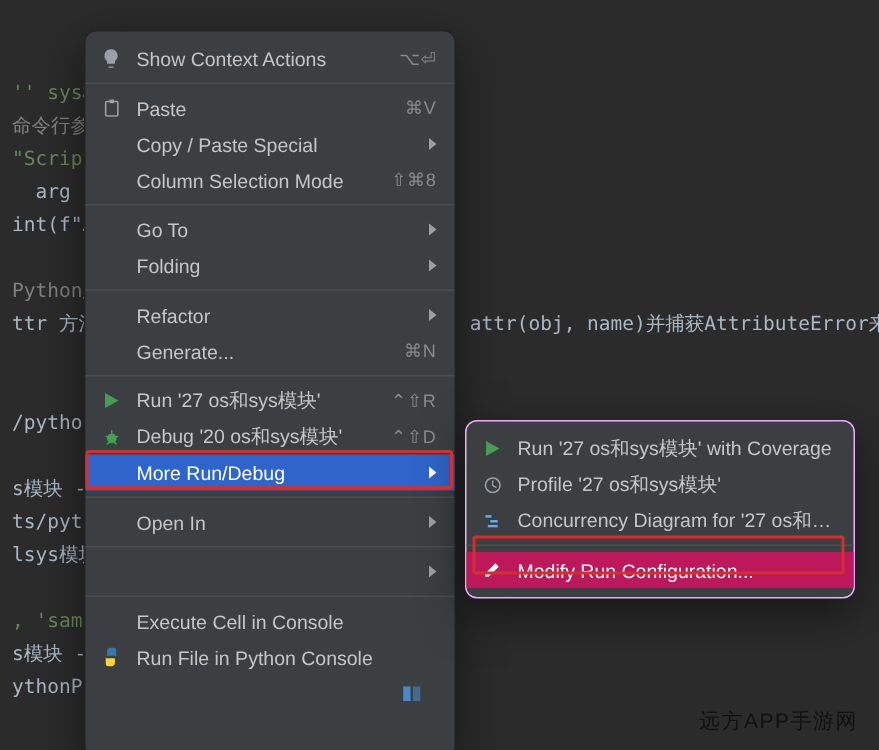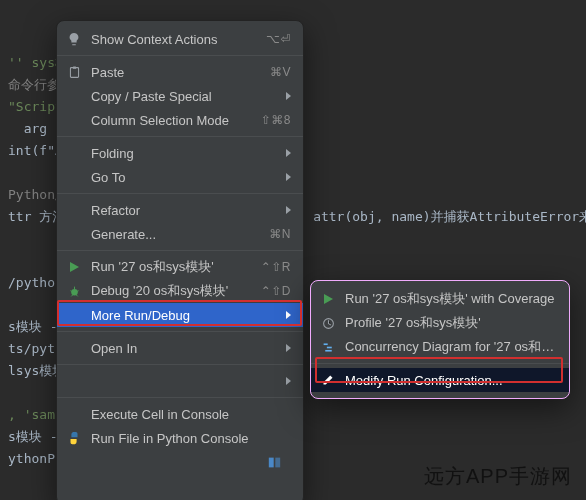--- a/index.html
+++ b/index.html
@@ -89,21 +89,21 @@
   top: 280px;
   width: 260px;
   background: #3c3f41;
   border: 1px solid #f0abfc;
   border-radius: 8px;
   box-shadow: 0 10px 30px rgba(0,0,0,0.5);
   padding: 6px 0;
   color: #c6c6c6;
 }
 .submenu .menu-item.selected {
-  background: #0f172a;
+  background: #be185d;
 }
 .red-highlight {
   position: absolute;
   border: 2px solid #d22f2f;
   border-radius: 2px;
   pointer-events: none;
 }
 .hl-main {
   left: 57px;
   top: 300px;
@@ -116,21 +116,21 @@
   width: 248px;
   height: 26px;
 }
 
 .watermark {
   position: absolute;
   right: 14px;
   bottom: 10px;
   color: #111;
   background: rgba(255,255,255,0);
-  font-size: 20px;
+  font-size: 14px;
   font-weight: 500;
   font-family: "PingFang SC","Microsoft YaHei",sans-serif;
   letter-spacing: 1px;
 }
 
 svg { display: block; }
 .run-green { color: #499c54; }
 .debug-green { color: #499c54; }
 .py-yellow { color: #c7a93f; }
 .diff-blue { color: #4a88c7; }
@@ -198,27 +198,27 @@
   <div class="menu-item">
     <span class="menu-icon"></span>
     <span class="menu-label">Column Selection Mode</span>
     <span class="menu-shortcut">⇧⌘8</span>
   </div>
 
   <div class="menu-sep"></div>
 
   <div class="menu-item">
     <span class="menu-icon"></span>
+    <span class="menu-label">Go To</span>
+    <span class="menu-sub-arrow"></span>
+  </div>
+
+  <div class="menu-item">
+    <span class="menu-icon"></span>
     <span class="menu-label">Folding</span>
-    <span class="menu-sub-arrow"></span>
-  </div>
-
-  <div class="menu-item">
-    <span class="menu-icon"></span>
-    <span class="menu-label">Go To</span>
     <span class="menu-sub-arrow"></span>
   </div>
 
   <div class="menu-sep"></div>
 
   <div class="menu-item">
     <span class="menu-icon"></span>
     <span class="menu-label">Refactor</span>
     <span class="menu-sub-arrow"></span>
   </div>

